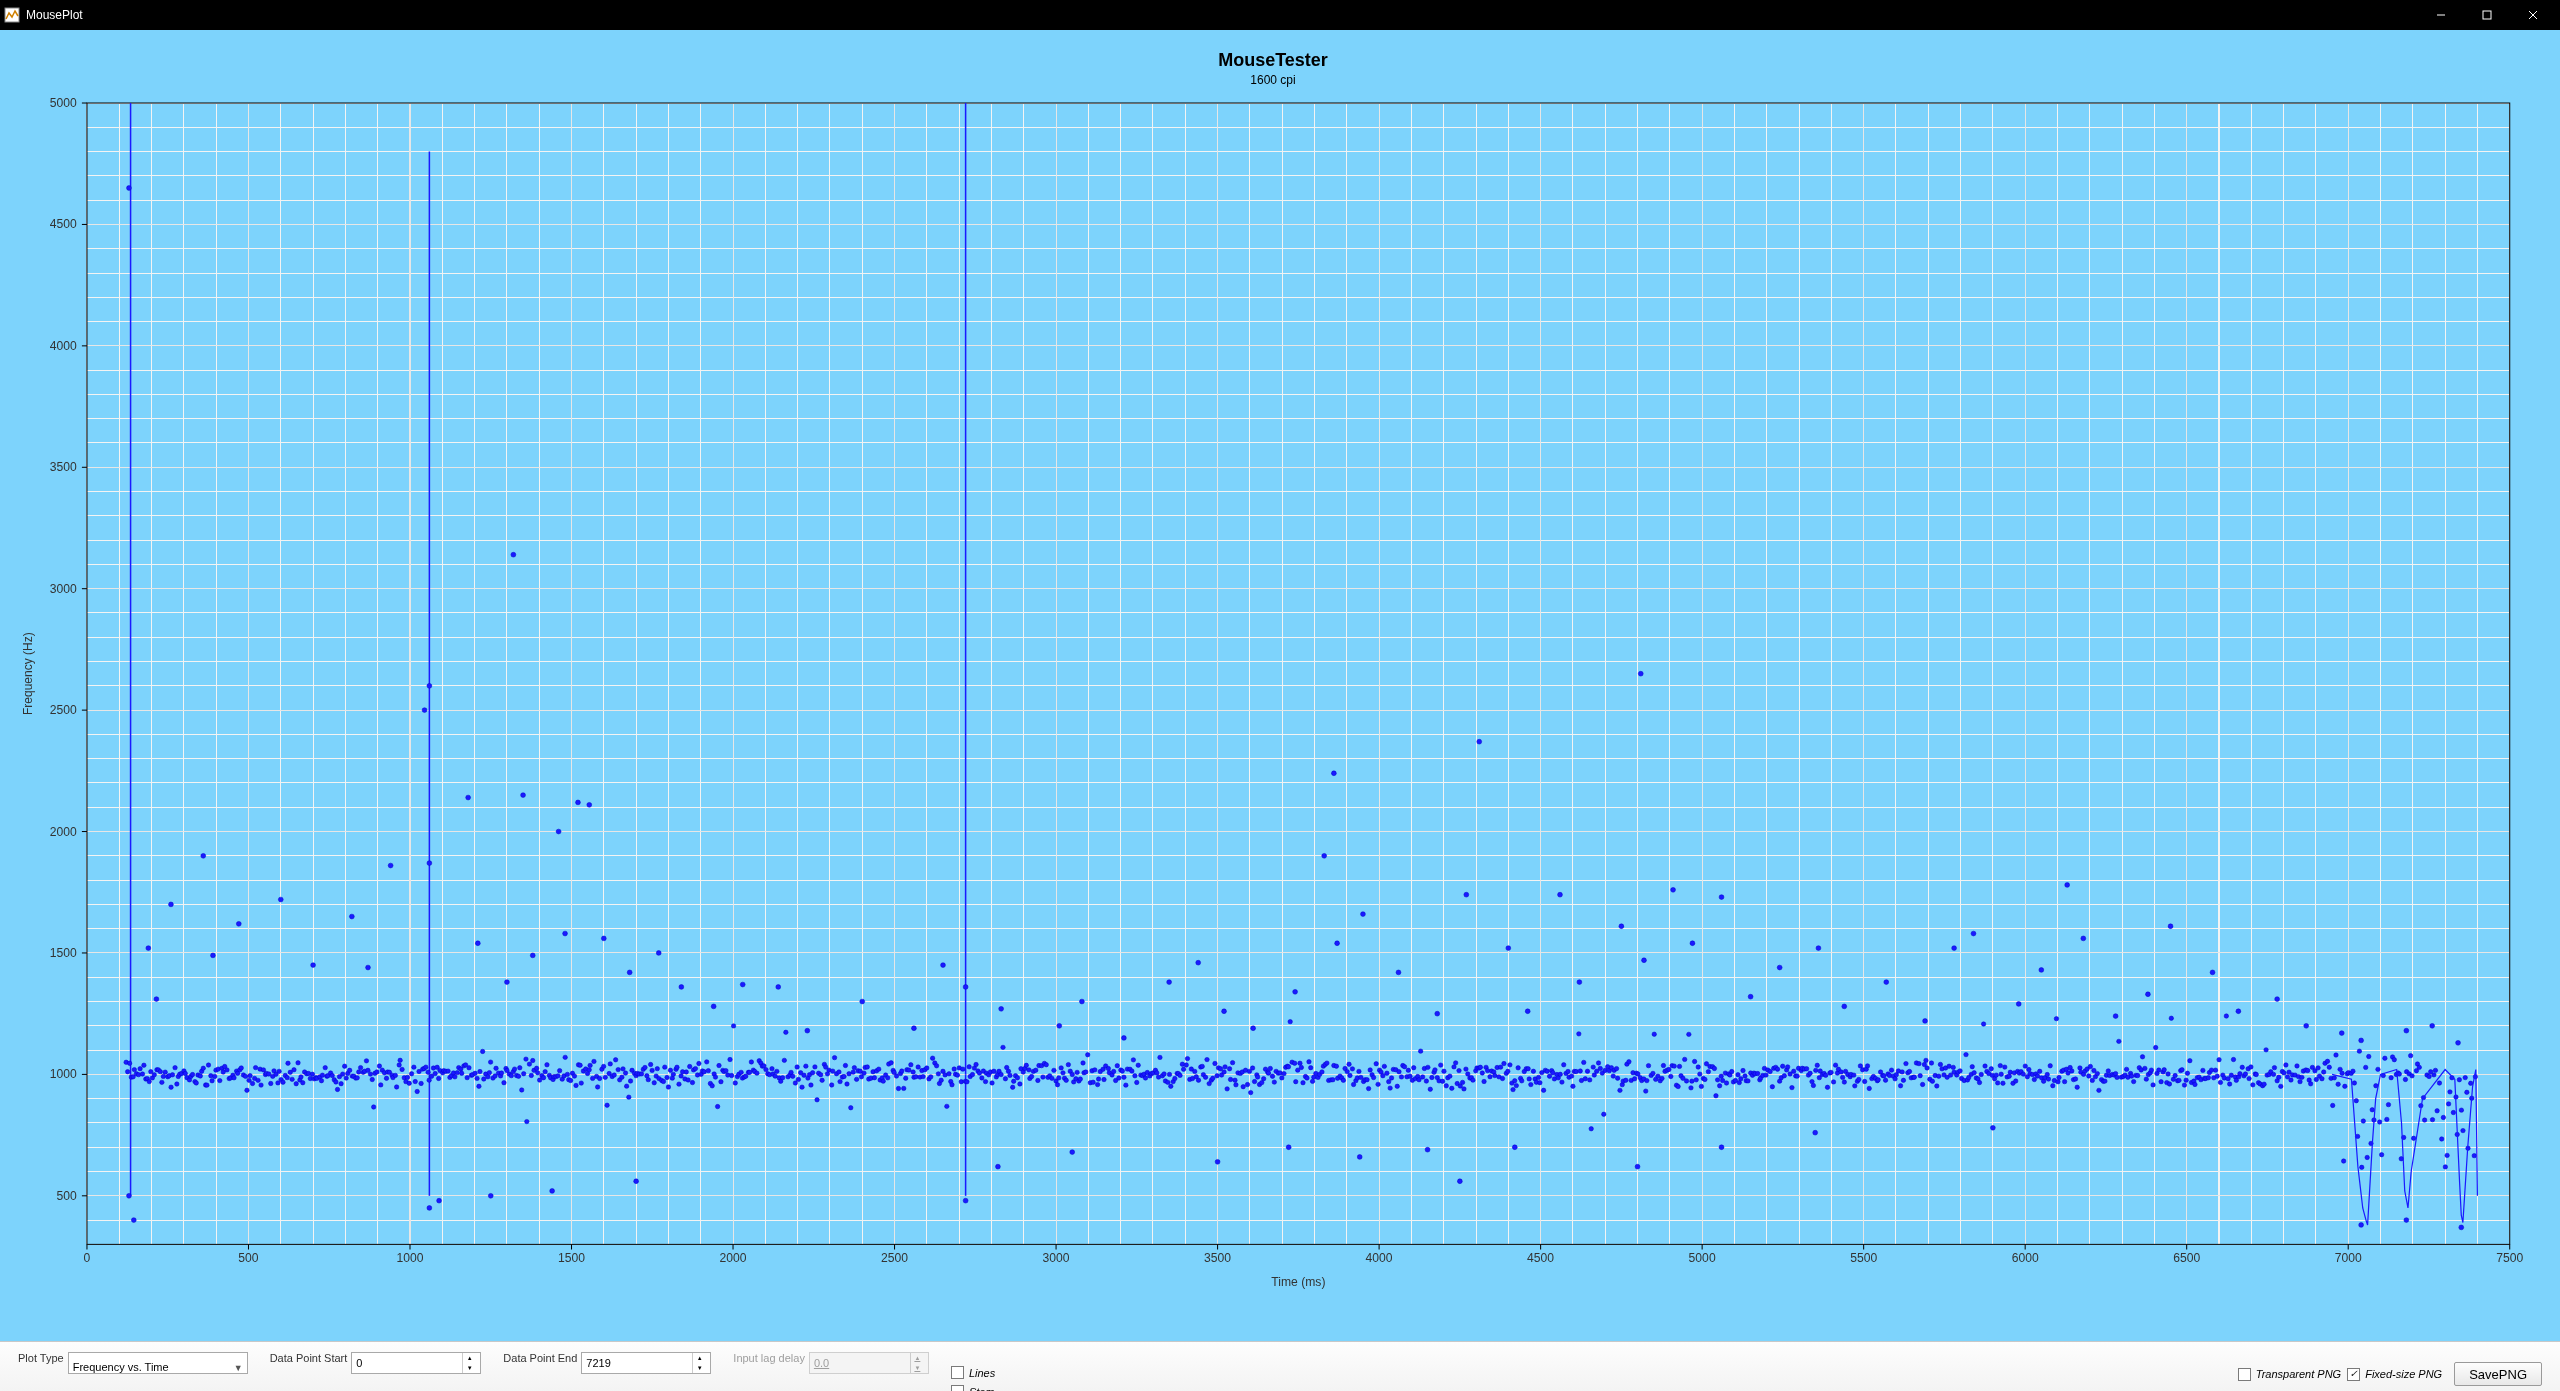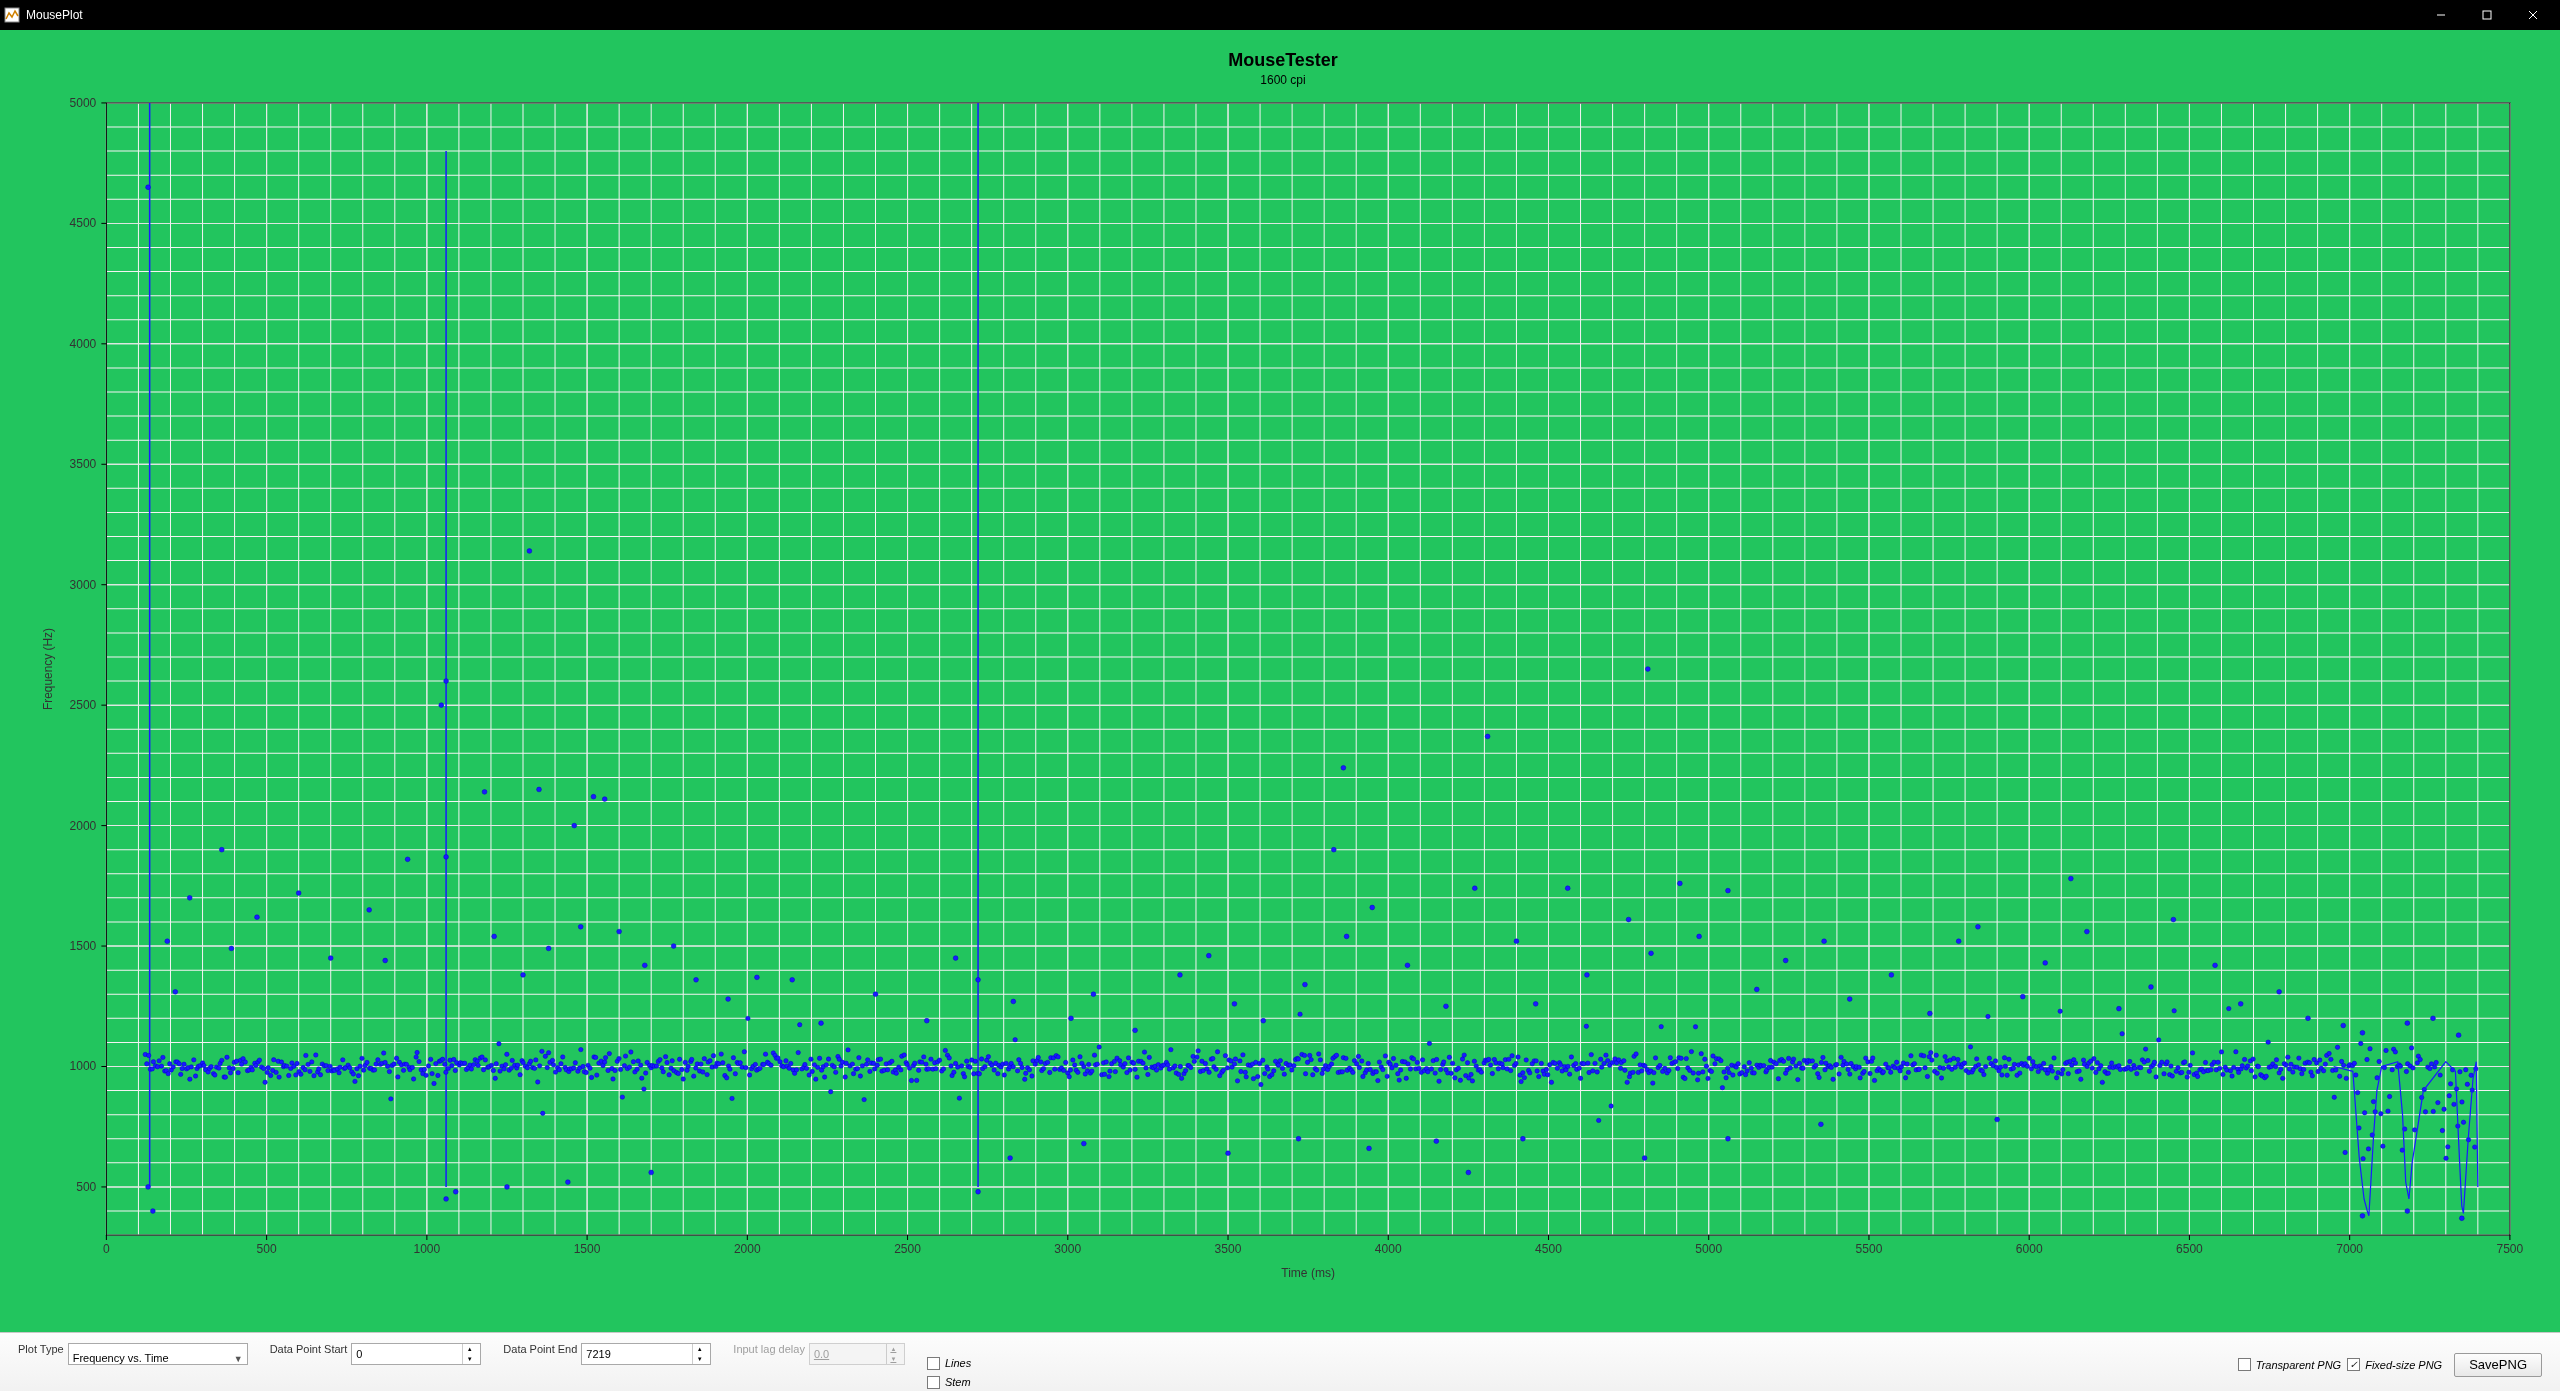--- a/index.html
+++ b/index.html
@@ -4,41 +4,41 @@
 <style>
   * { box-sizing: border-box; margin: 0; padding: 0; }
   html, body { width: 100%; height: 100%; font-family: "Segoe UI", Tahoma, sans-serif; font-size: 11px; background: #ffffff; color: #000; }
   .window { width: 2560px; height: 1391px; display: flex; flex-direction: column; background: #ffffff; position: relative; }
   .titlebar { height: 30px; background: #000000; color: #ffffff; display: flex; align-items: center; padding: 0 4px; user-select: none; }
   .titlebar .app-icon { width: 16px; height: 16px; margin-right: 6px; display: inline-flex; align-items: center; justify-content: center; }
   .titlebar .title { flex: 0 0 auto; font-size: 12px; }
   .titlebar .spacer { flex: 1; }
   .titlebar .win-btns { display: flex; gap: 0; }
   .titlebar .win-btn { width: 46px; height: 30px; display: flex; align-items: center; justify-content: center; color: #fff; }
-  .plot-area { flex: 1; position: relative; background: #22c55e; padding: 20px 30px 30px 36px; }
+  .plot-area { flex: 1; position: relative; background: #7dd3fc; padding: 20px 30px 30px 16px; }
   .chart-header { text-align: center; }
   .chart-title { font-weight: 700; font-size: 18px; }
   .chart-subtitle { font-size: 12px; margin-top: 2px; }
   .chart-wrap { position: relative; width: 100%; height: calc(100% - 60px); margin-top: 6px; }
   .chart-wrap svg { width: 100%; height: 100%; }
   .chart-border { fill: none; stroke: #000; stroke-width: 1; }
   .grid line { stroke: #e6e6e6; stroke-width: 1; shape-rendering: crispEdges; }
   .grid-minor line { stroke: #f3f3f3; stroke-width: 1; shape-rendering: crispEdges; }
   .axis text { font-size: 12px; fill: #333; }
   .axis-label { font-size: 12px; fill: #333; }
   .pt { fill: #1a1aff; stroke: #0000cc; stroke-width: 0.5; }
   .spike { stroke: #1a1aff; stroke-width: 1.5; fill: none; }
   .trail-line { stroke: #1a1aff; stroke-width: 1.2; fill: none; }
   .controls { height: 110px; border-top: 1px solid #c8c8c8; background: linear-gradient(#fdfdfd,#f0f0f0); padding: 10px 18px; display: flex; align-items: flex-start; gap: 22px; }
   .ctrl-group { display: flex; gap: 4px; }
   .ctrl-label { font-size: 11px; color: #333; }
   .combo, .spin, .spin-disabled { height: 22px; border: 1px solid #a9a9a9; background: #fff; font-size: 11px; padding: 0 4px; display: flex; align-items: center; justify-content: space-between; }
   .combo { width: 180px; align-items: flex-end; }
   .spin { width: 130px; position: relative; }
-  .spin-disabled { width: 96px; color: #9e9e9e; background: #f4f4f4; border-color: #cfcfcf; text-decoration: underline; }
+  .spin-disabled { width: 120px; color: #9e9e9e; background: #f4f4f4; border-color: #cfcfcf; text-decoration: underline; }
   .spin .btns, .spin-disabled .btns { display: flex; flex-direction: column; width: 14px; border-left: 1px solid #ccc; height: 100%; }
   .spin .btns .sb, .spin-disabled .btns .sb { flex:1; display:flex; align-items:center; justify-content:center; font-size:6px; cursor:default; }
   .combo .caret { font-size: 9px; margin-left: 4px; color:#555; }
   .chk-col { display:flex; flex-direction:column; gap:6px; padding-top:14px; }
   .chk { display:flex; align-items:center; gap:5px; font-size:11px;font-style:italic; }
   .chk .box { width:13px; height:13px; border:1px solid #7a7a7a; background:#fff; display:flex; align-items:center; justify-content:center; }
   .chk .box.checked::after { content:"✓"; font-size:10px; color:#1a1a1a; line-height:1; }
   .controls .flex-spacer { flex:1; }
   .right-ctrls { display:flex; flex-direction:column; gap:6px; align-items: flex-start; padding-top:10px; }
   .save-row { display:flex; align-items:center; gap:12px; }

